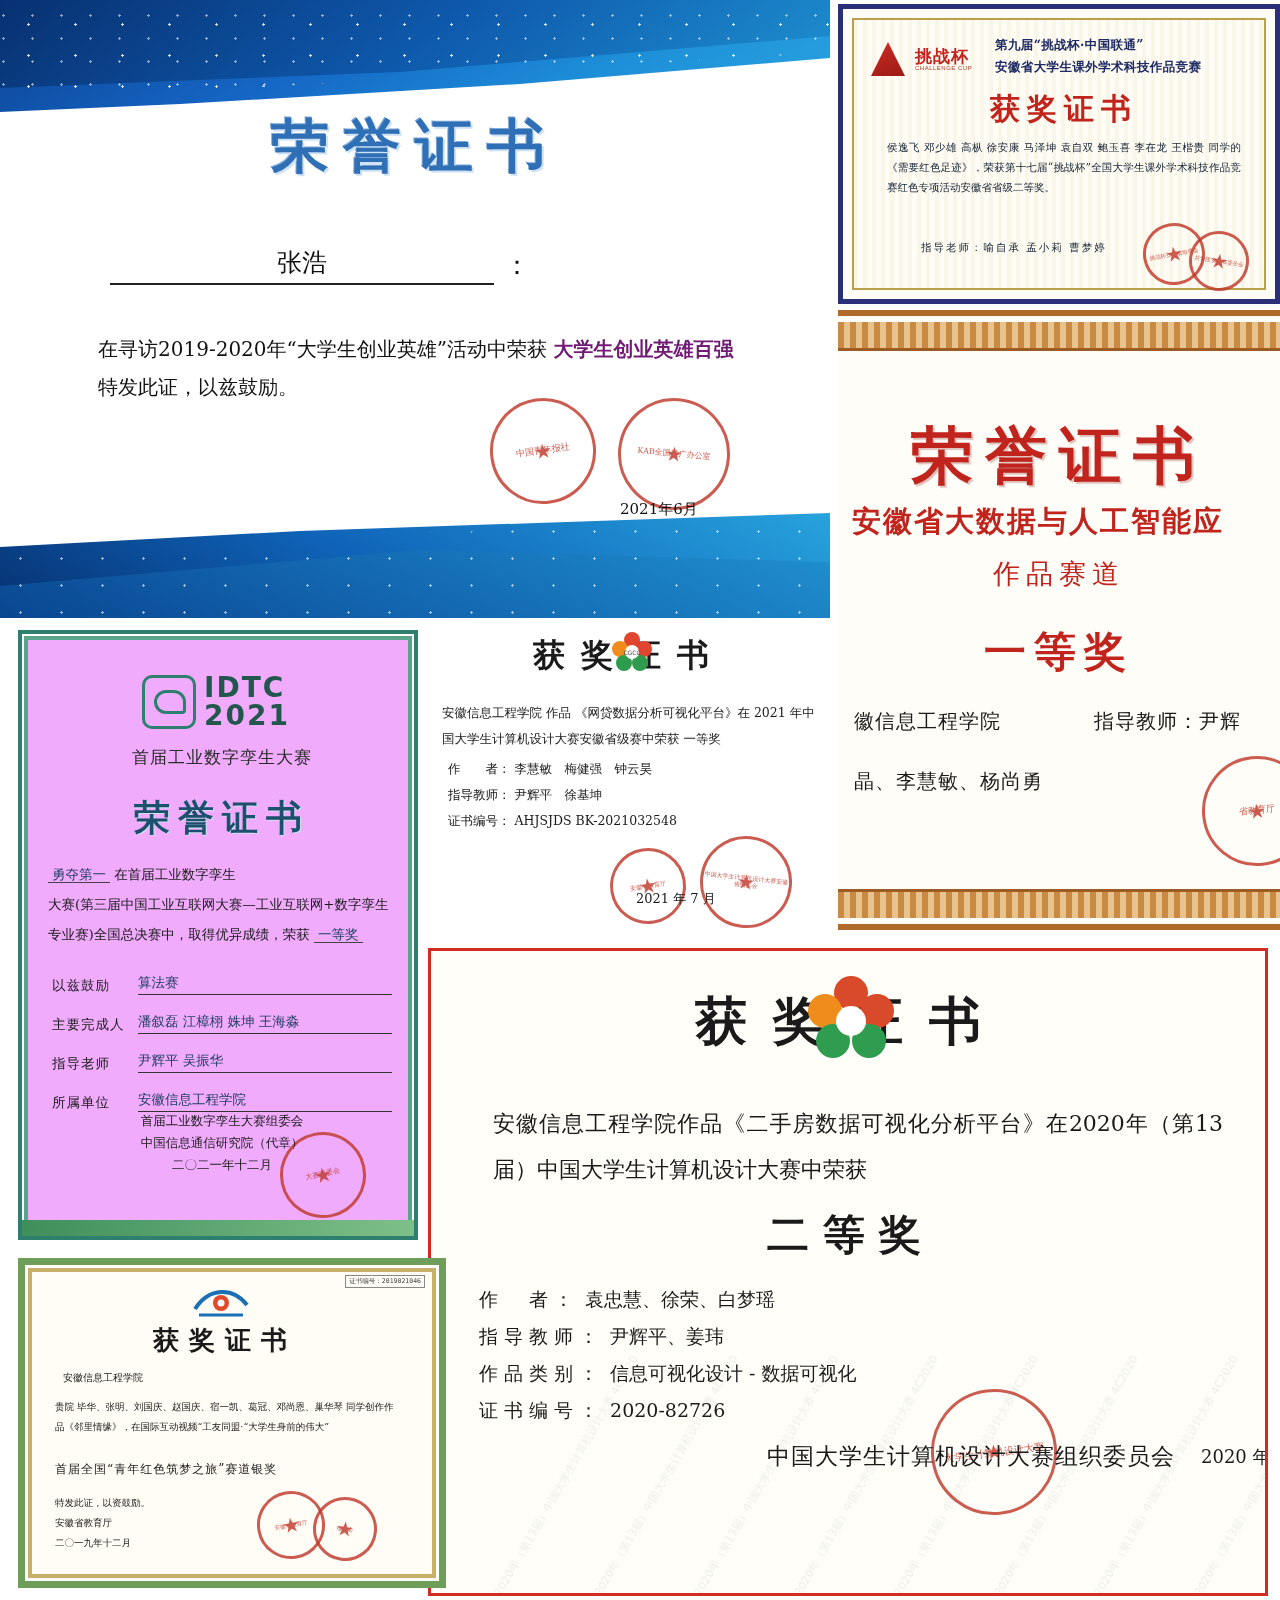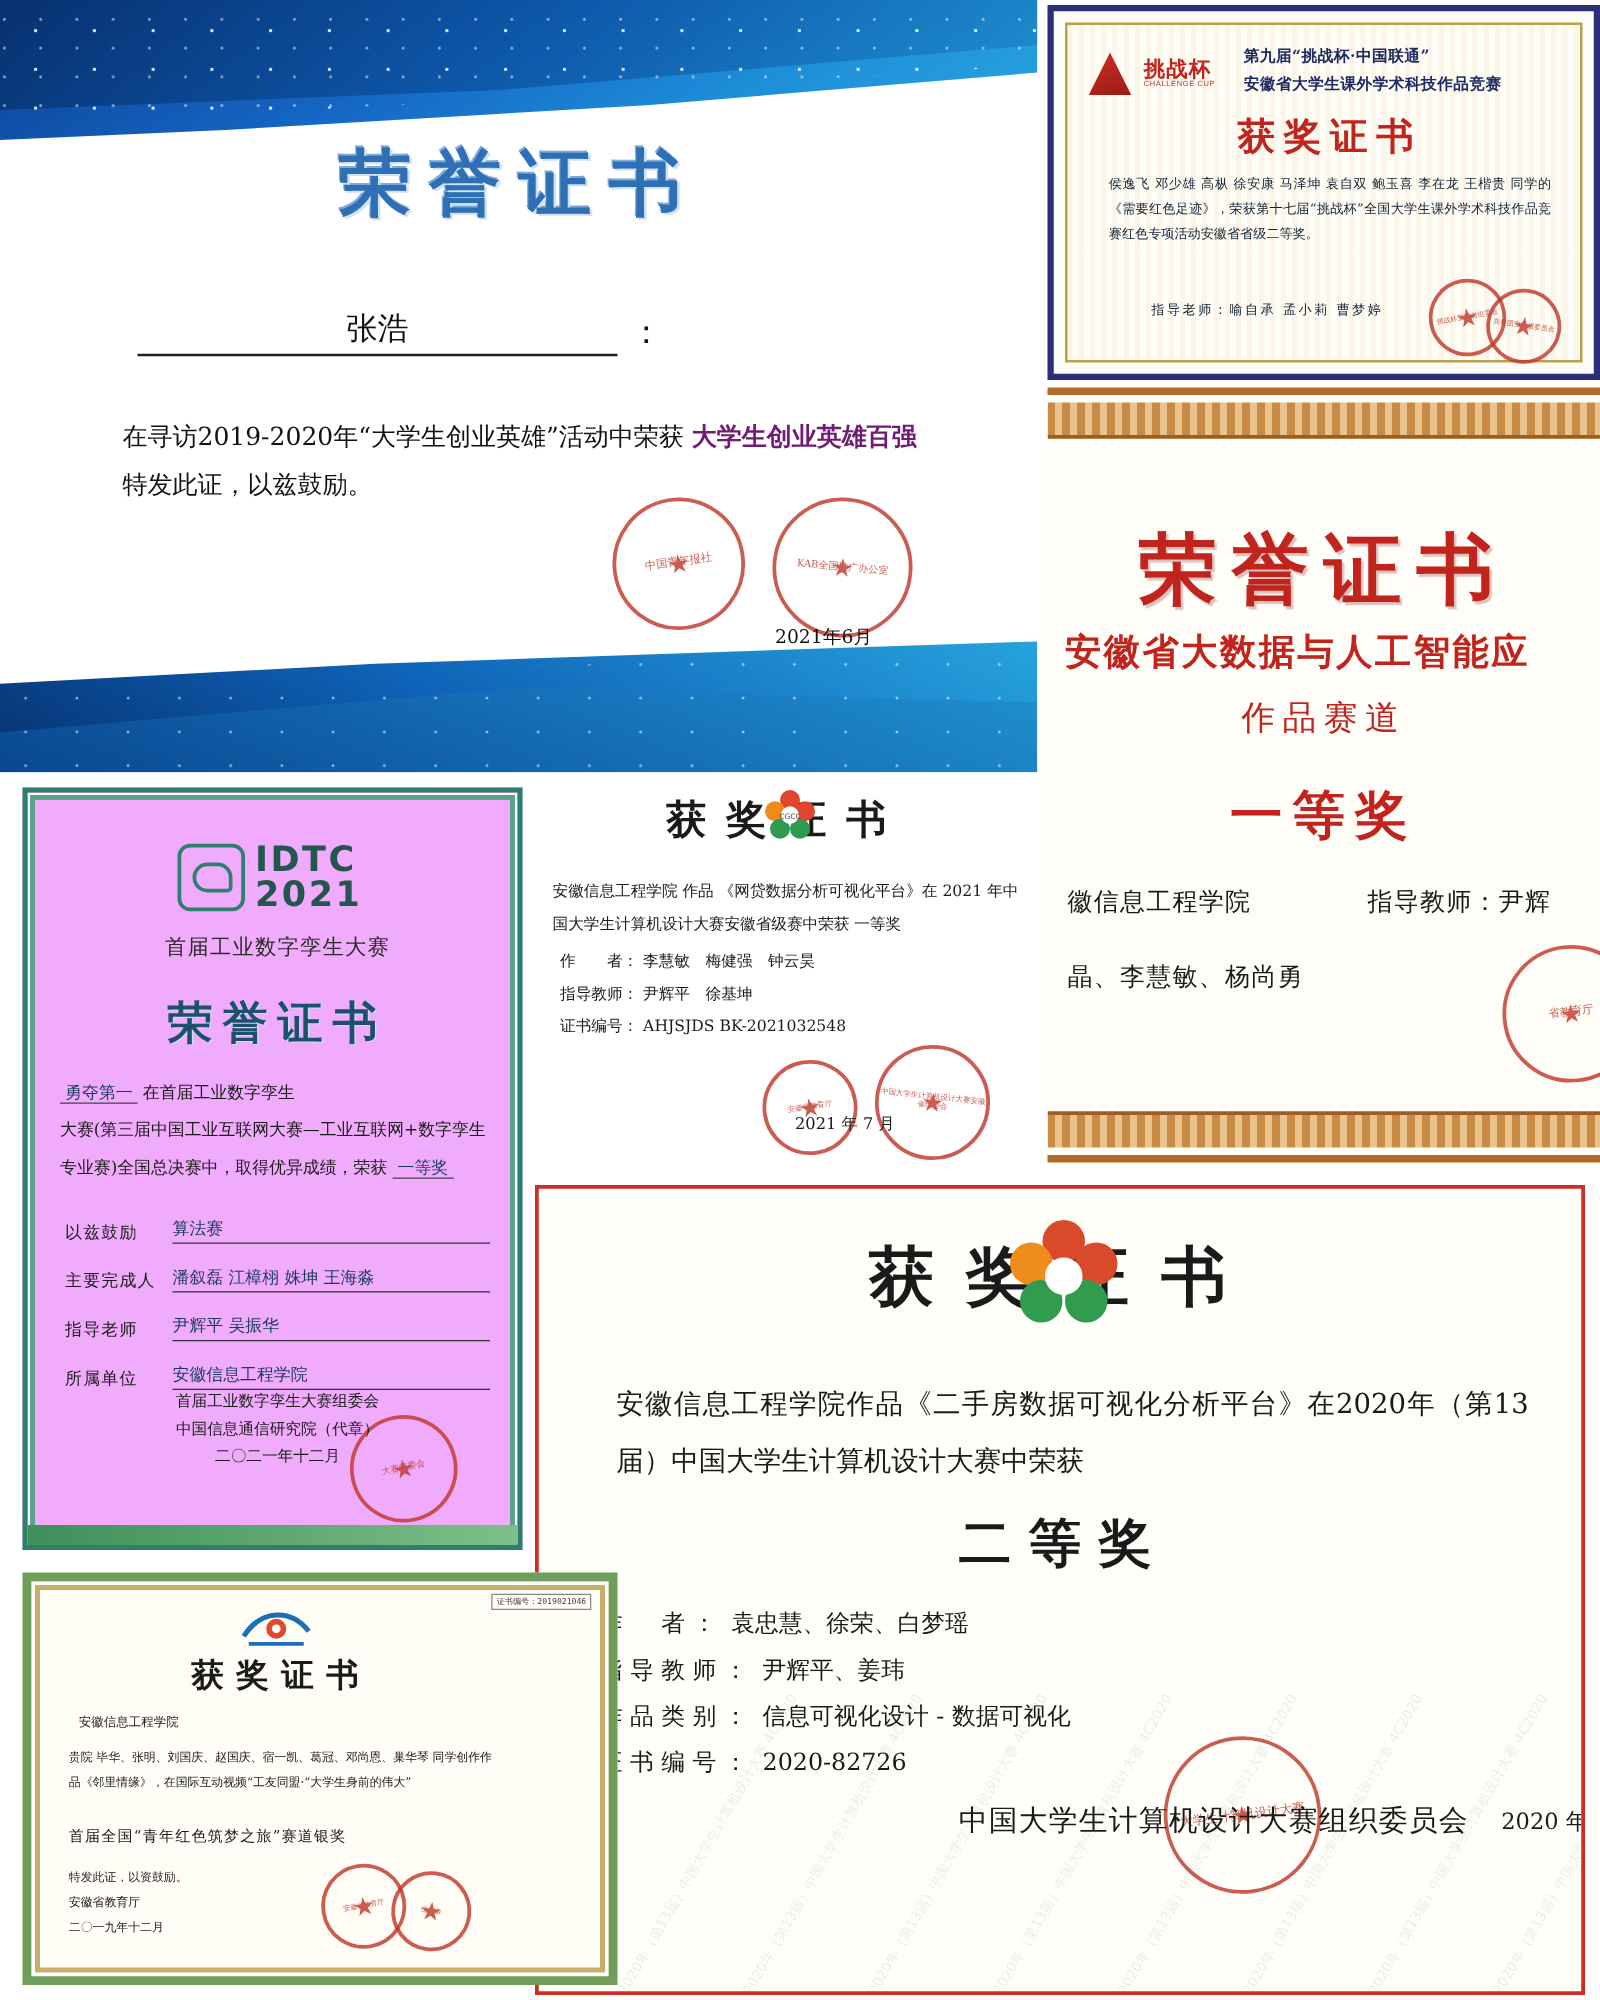--- a/index.html
+++ b/index.html
@@ -353,21 +353,21 @@
   #cert-ccdc .cc2-date {
     position: absolute; left: 770px; top: 494px; font-size: 18px; color: #1a1a1a;
     font-family: "DejaVu Serif", serif; white-space: nowrap;
   }
   #seal-ccdc {
     left: 500px; top: 438px; width: 120px; height: 120px; font-size: 10px; transform: rotate(-7deg);
   }
 
   
   #cert-red-story {
-    left: 18px; top: 1258px; width: 476px; height: 330px;
+    left: 18px; top: 1258px; width: 428px; height: 330px;
     background: #fffdf6;
     border: 7px solid #6f9e5a;
     box-shadow: inset 0 0 0 3px #fff, inset 0 0 0 7px #c9b06a;
   }
   #cert-red-story .rs-code {
     position: absolute; right: 14px; top: 10px; font-size: 6.5px; color: #444;
     border: 1px solid #888; padding: 1px 3px;
     font-family: "DejaVu Sans Mono", monospace;
   }
   #cert-red-story .rs-logo {

